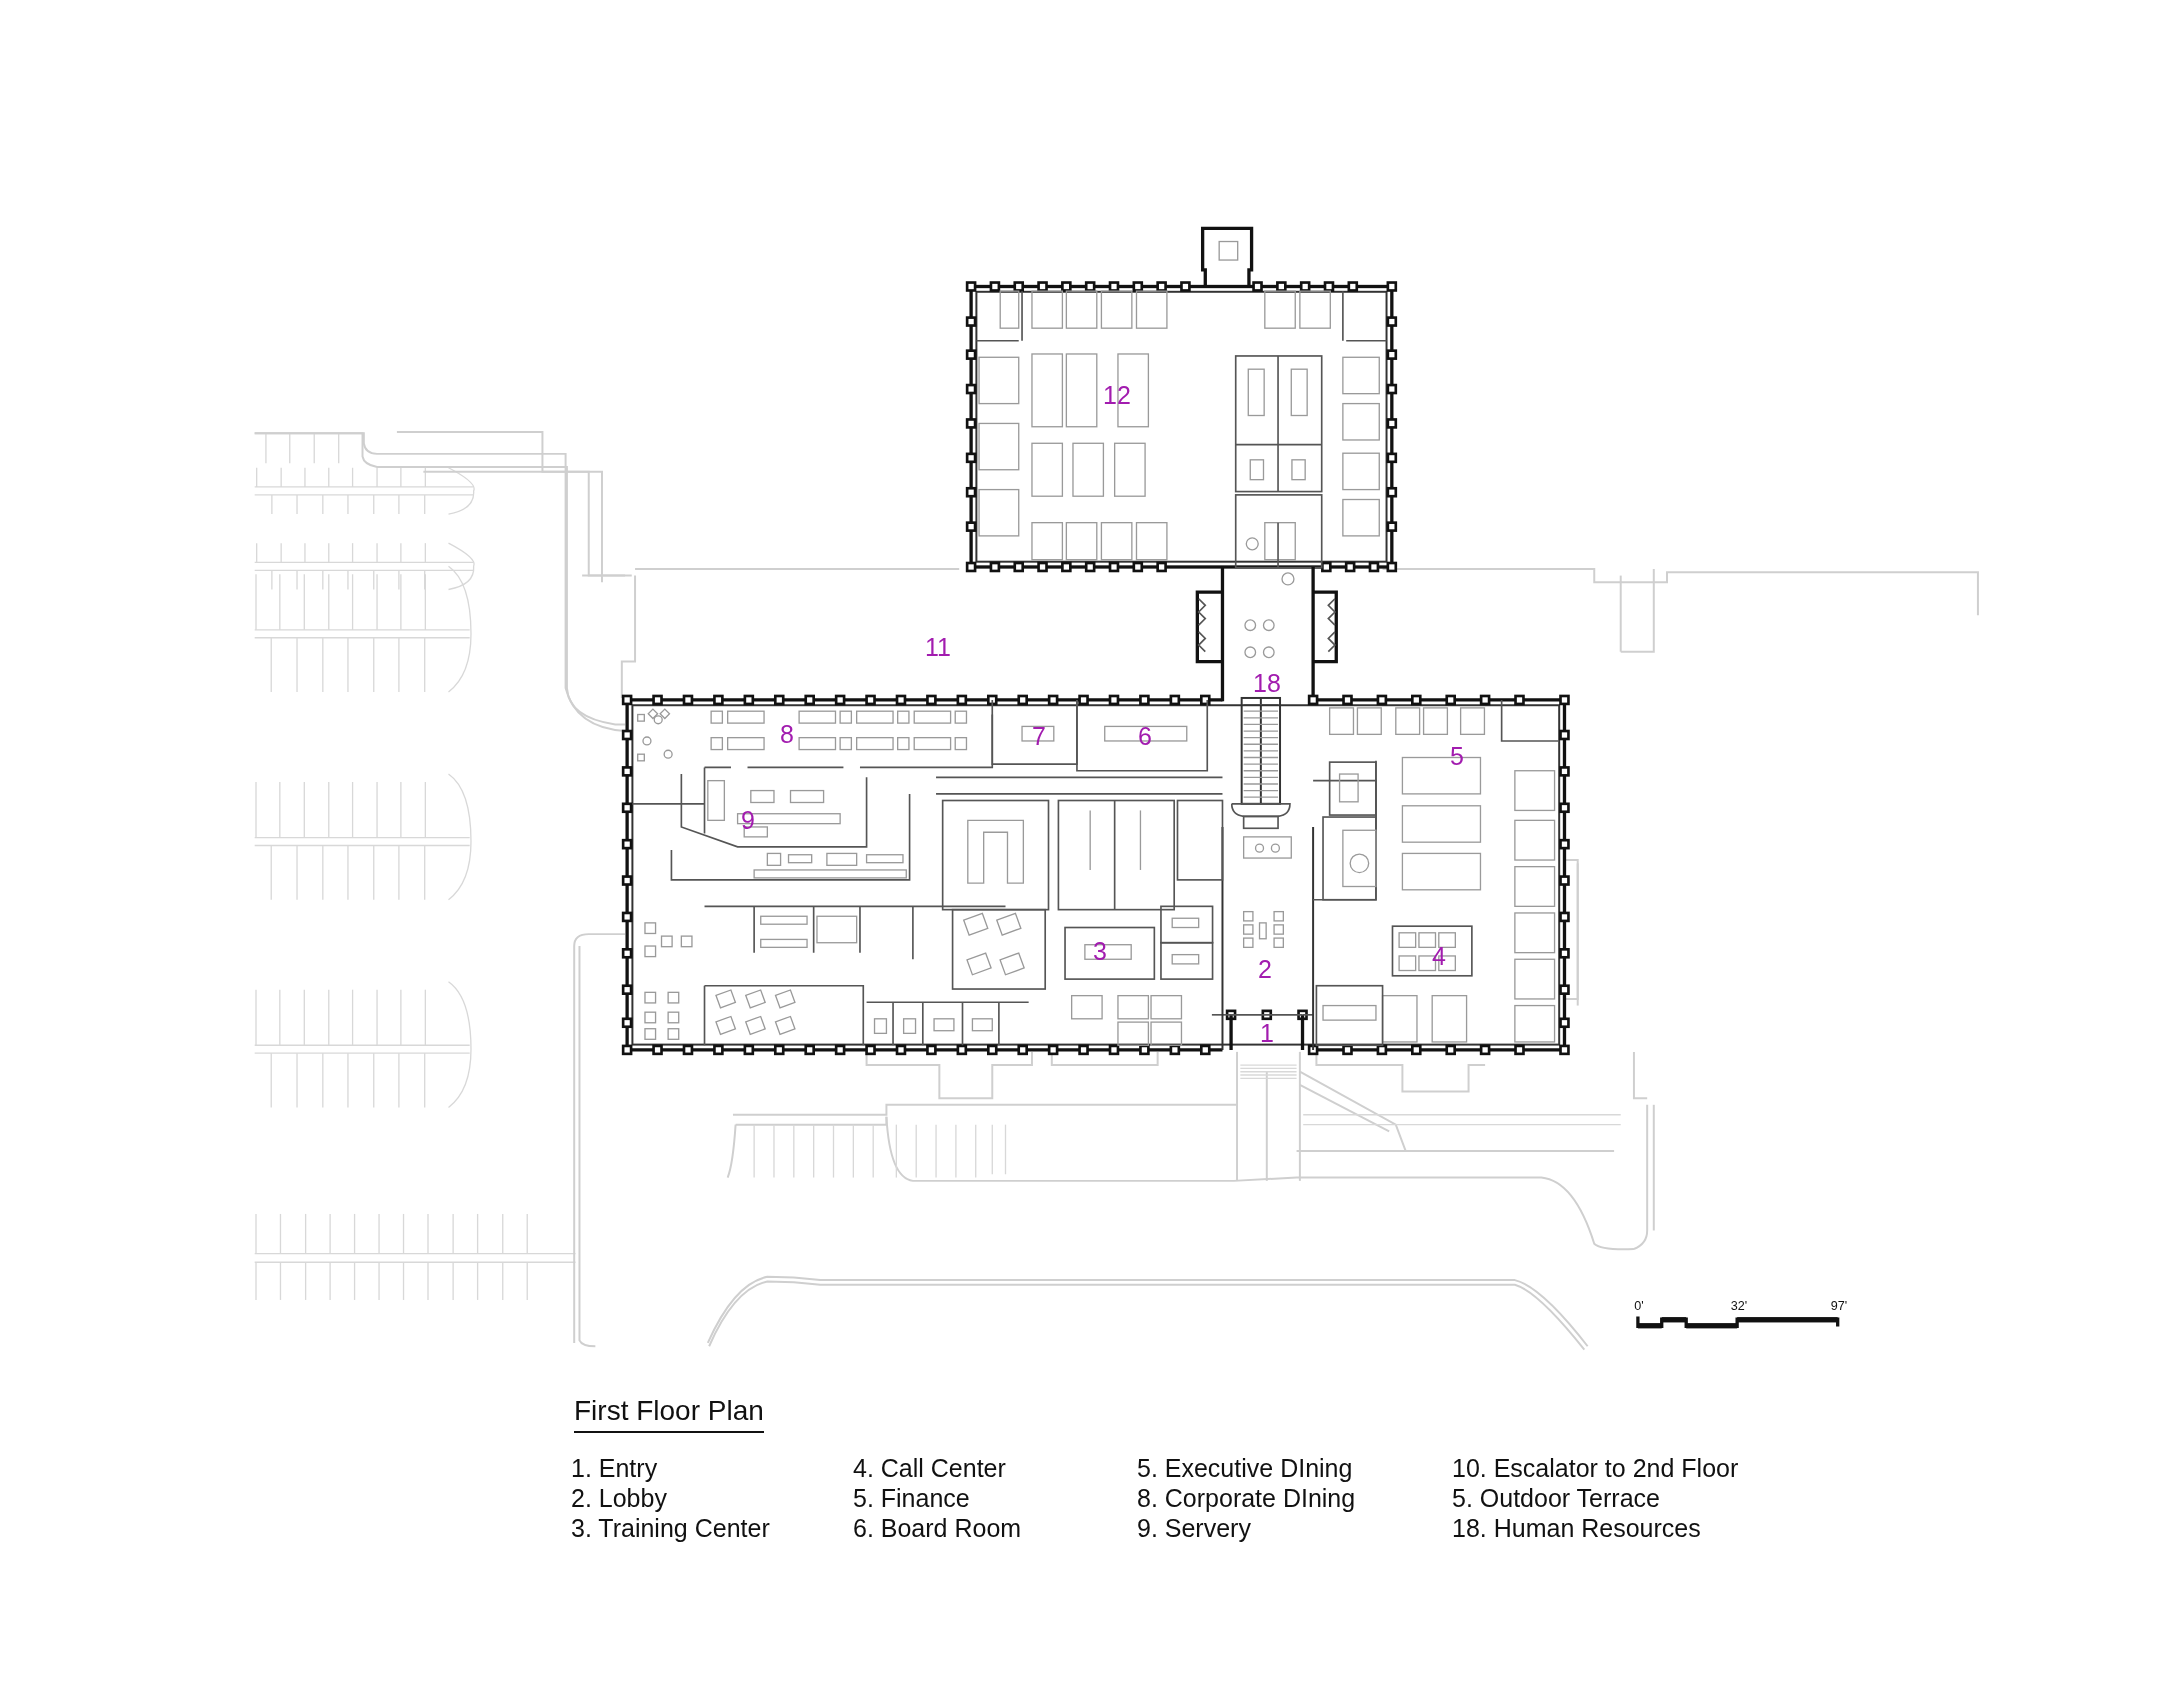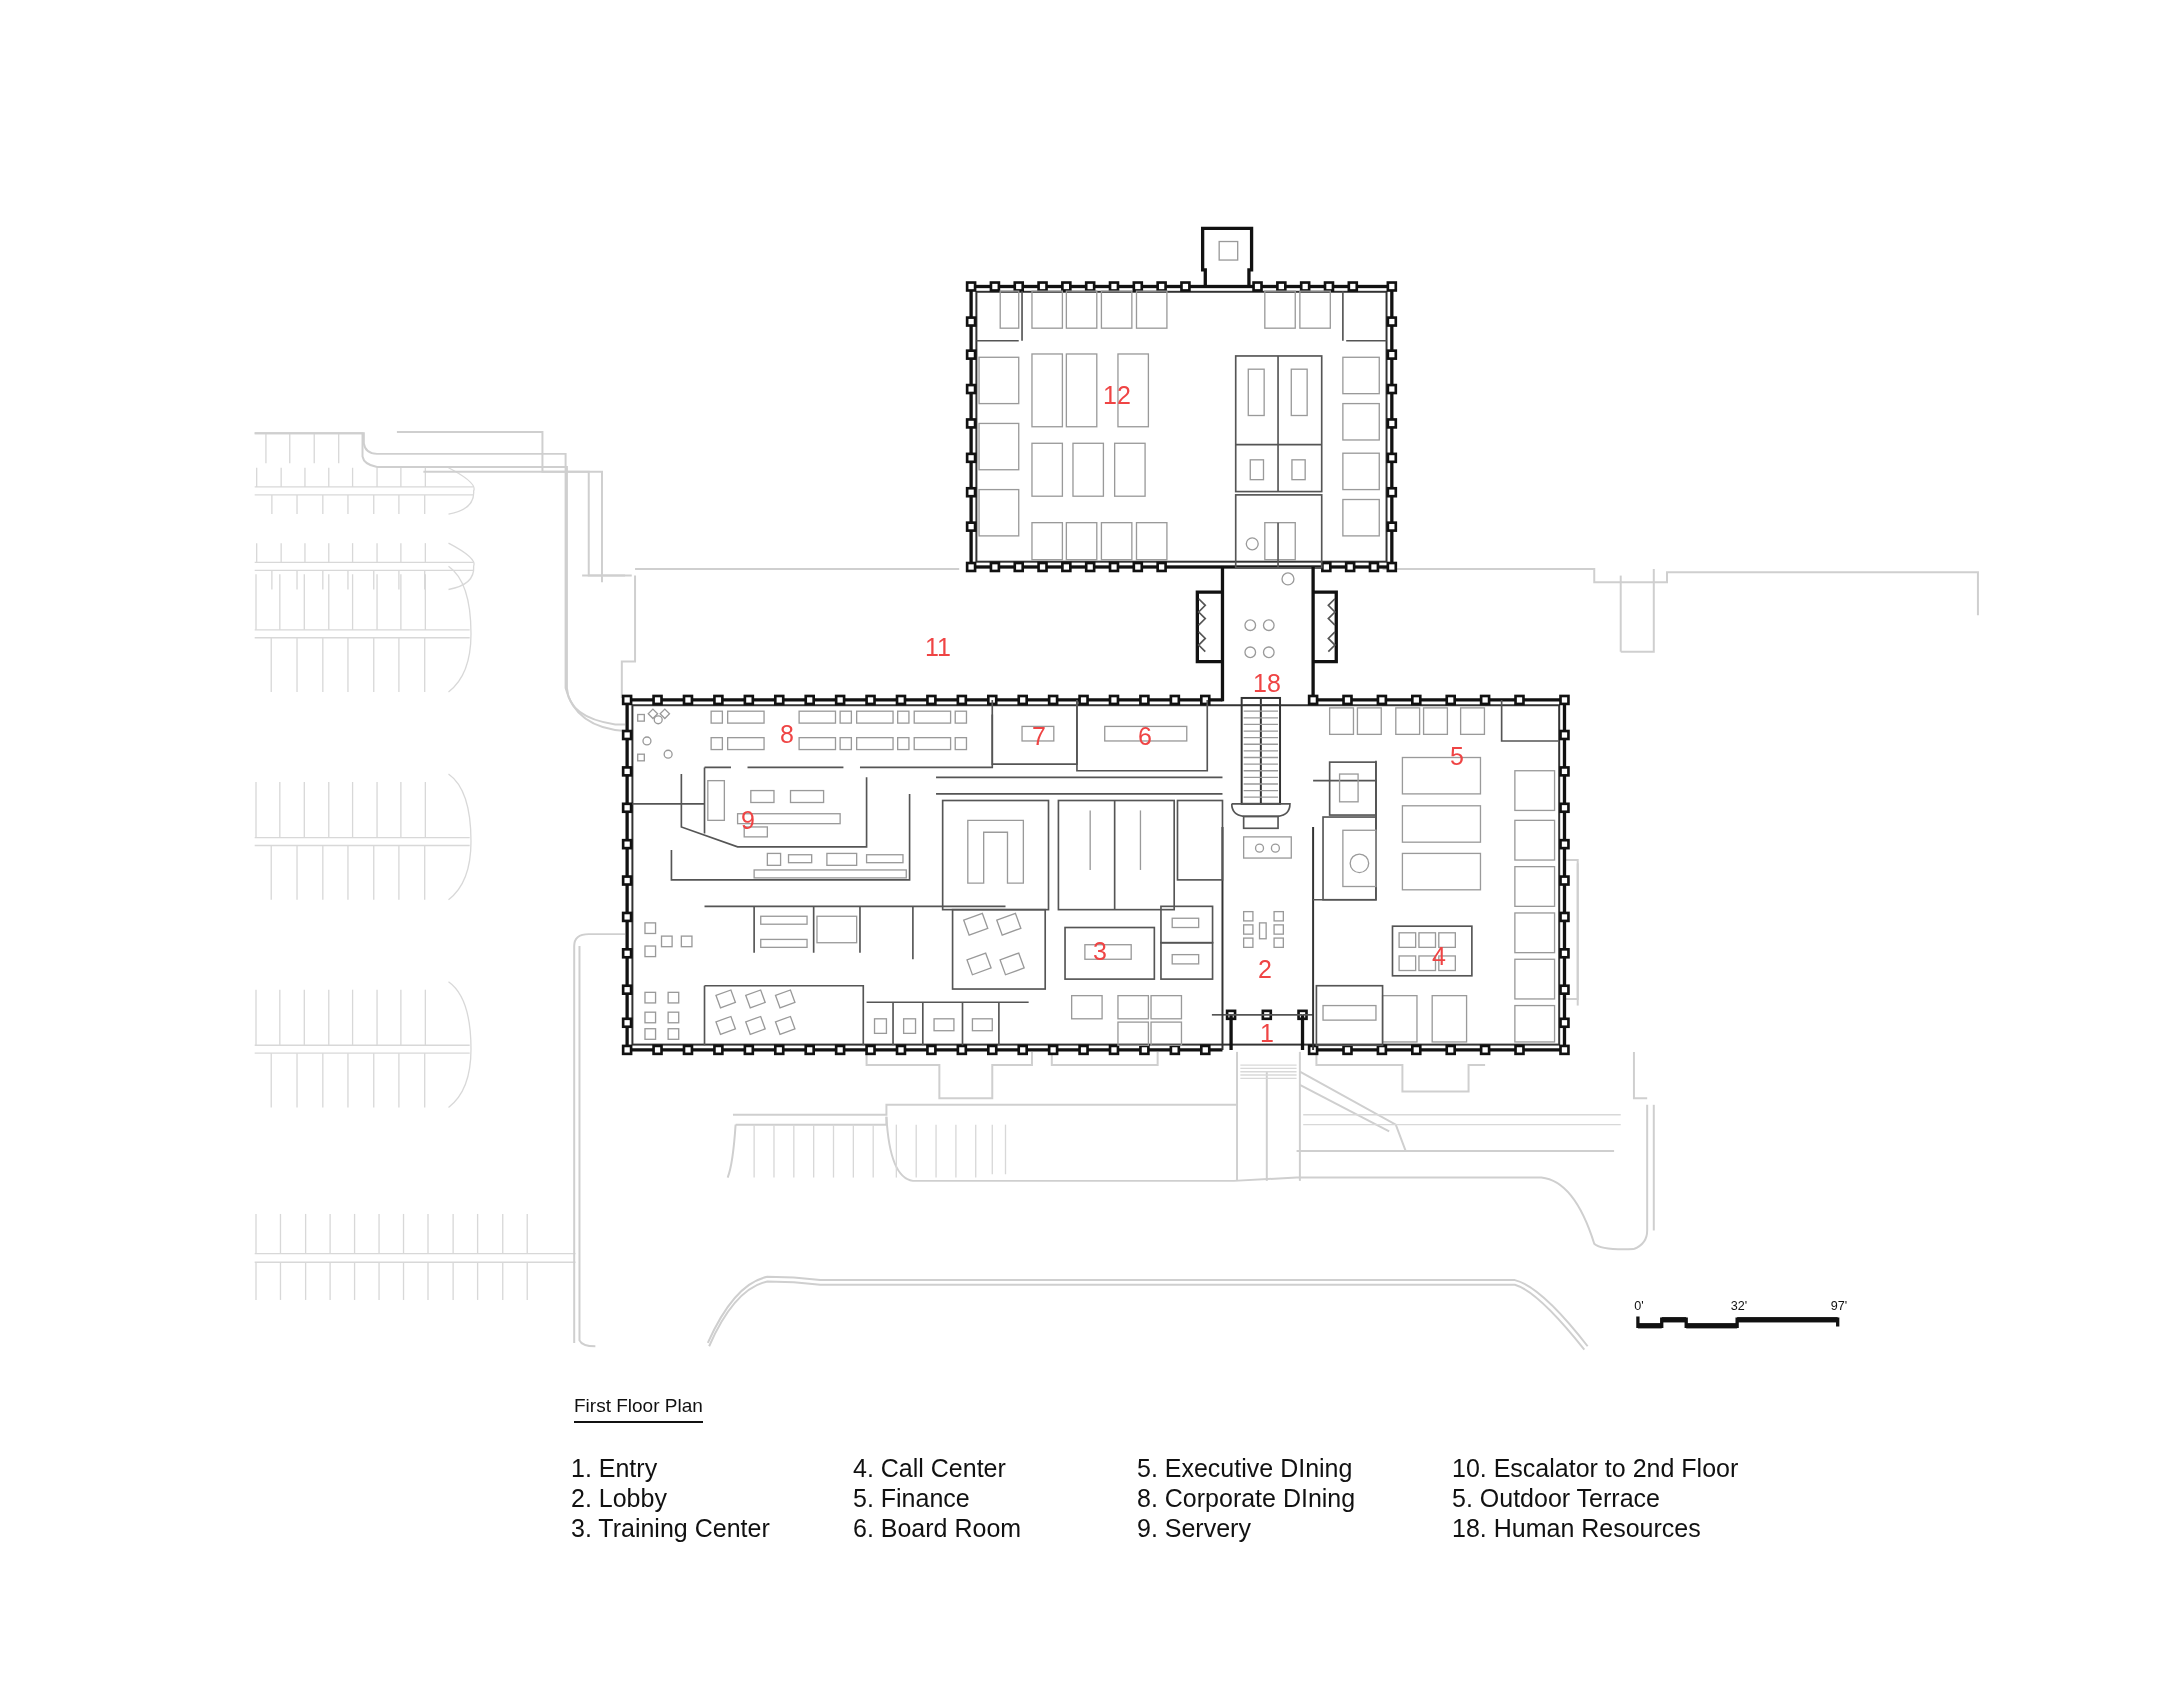--- a/index.html
+++ b/index.html
@@ -6,23 +6,23 @@
   body { width:2183px; height:1687px; position:relative; overflow:hidden;
          font-family:"Liberation Sans", "DejaVu Sans", sans-serif; color:#111; }
   #plan { position:absolute; left:0; top:0; width:2183px; height:1687px; }
   .site { fill:none; stroke:#cfcfcf; stroke-width:3; }
   .site2 { fill:none; stroke:#d8d8d8; stroke-width:2; }
   .wall { fill:none; stroke:#111; stroke-width:5; }
   .wall-thin { fill:none; stroke:#333; stroke-width:3; }
   .inner { fill:none; stroke:#555; stroke-width:2.5; }
   .furn { fill:none; stroke:#9a9a9a; stroke-width:2; }
   .col { fill:#fff; stroke:#111; stroke-width:4; }
-  .room-label { position:absolute; font-size:25px; line-height:1; color:#ef4444;
+  .room-label { position:absolute; font-size:25px; line-height:1; color:#a21caf;
                 transform:translate(-50%,-50%); white-space:nowrap; }
-  .legend-title { position:absolute; left:574px; top:1395px; font-size:19px;
+  .legend-title { position:absolute; left:574px; top:1395px; font-size:28px;
                   border-bottom:2.6px solid #111; padding-bottom:4px;text-align:center; }
   .legend-col { position:absolute; top:1453px; font-size:25px; line-height:30px; }
   .legend-col div { white-space:nowrap; }
   .scale-label { position:absolute; font-size:12.6px; top:1299px; transform:translateX(-50%); }
 </style>
 </head>
 <body>
 
 <svg id="plan" viewBox="0 0 3300 2550" xmlns="http://www.w3.org/2000/svg">
 

